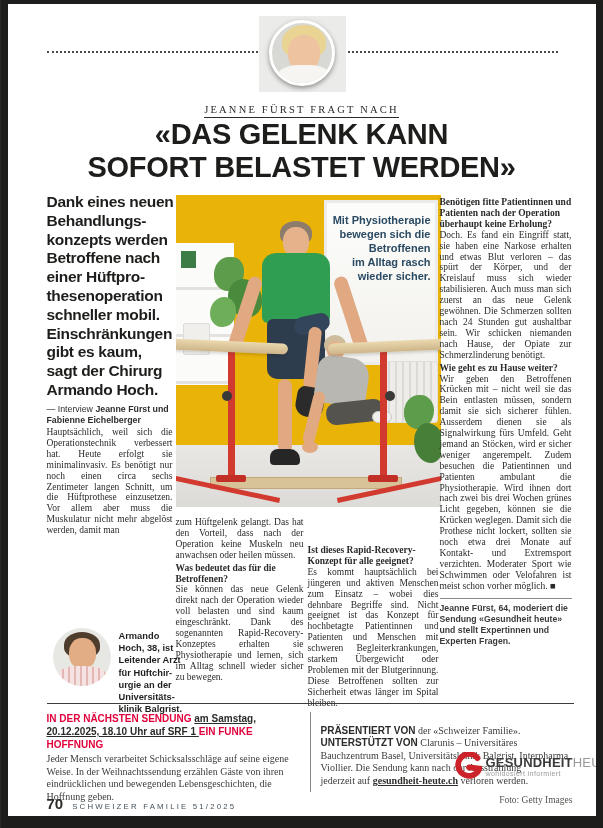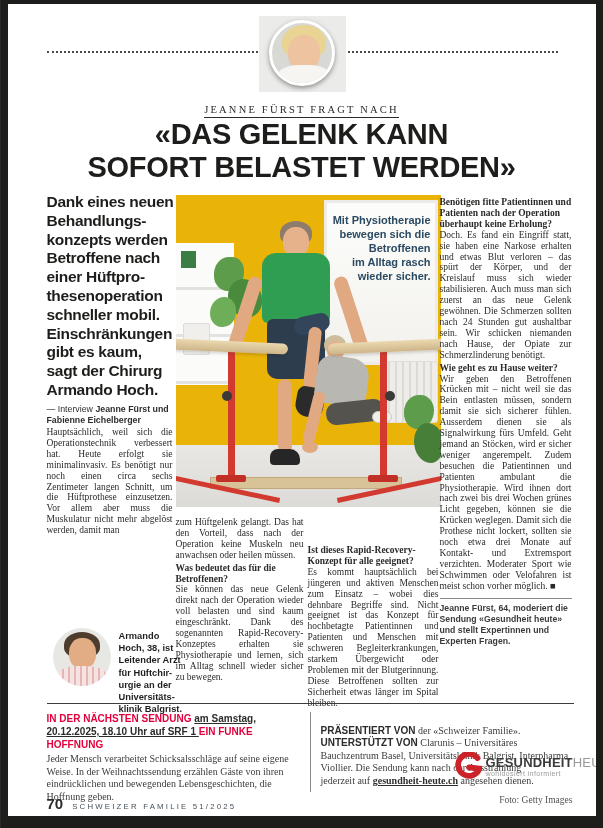--- a/index.html
+++ b/index.html
@@ -205,21 +205,21 @@
   <div class="v-rule"></div>
 
   <div class="next-show">
     <span class="ns-red">IN DER NÄCHSTEN SENDUNG </span><span class="ns-dark">am Samstag, 20.12.2025, 18.10 Uhr auf SRF 1 </span><span class="ns-red">EIN FUNKE HOFFNUNG</span>
     <div class="ns-body">Jeder Mensch verarbeitet Schicksalsschläge auf seine eigene Weise. In der Weihnachtssendung erzählen Gäste von ihren eindrücklichen und bewegenden Lebensgeschichten, die Hoffnung geben.</div>
   </div>
 
   <div class="presenter">
     <span class="pr-label">PRÄSENTIERT VON</span><span> der «Schweizer Familie».
 </span><span class="pr-label">UNTERSTÜTZT VON</span><span> Clarunis – Universitäres Bauchzentrum Basel, Universitätsklinik Balgrist, Interpharma, Viollier. Die Sendung kann nach der Ausstrahlung
-jederzeit auf </span><a class="pr-link">gesundheit-heute.ch</a><span> angesehen dienen.</span>
+jederzeit auf </span><a class="pr-link">gesundheit-heute.ch</a><span> verloren werden.</span>
   </div>
 
   <div class="logo">
     <svg width="28" height="28" viewBox="0 0 32 32">
       <path d="M27 7 A 12.5 12.5 0 1 0 29 19 L 17 17.5" fill="none" stroke="#cc2229" stroke-width="6.5" stroke-linecap="round"></path>
     </svg>
     <div class="logo-text">
       <div class="logo-word"><span class="w1">GESUNDHEIT</span><span class="w2">HEUTE</span></div>
       <div class="logo-tag">wohldosiert informiert</div>
     </div>

